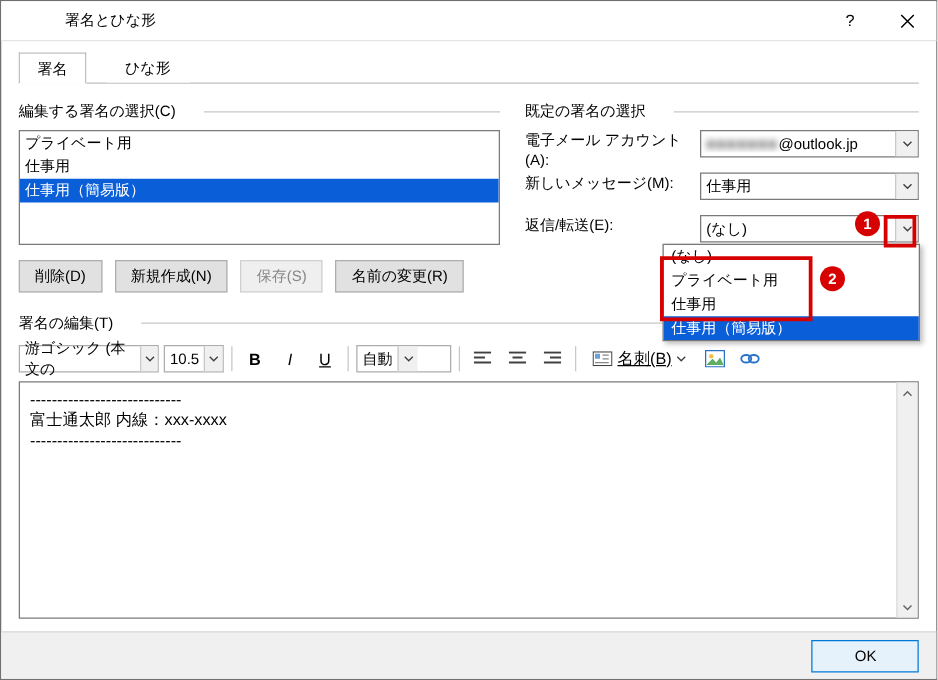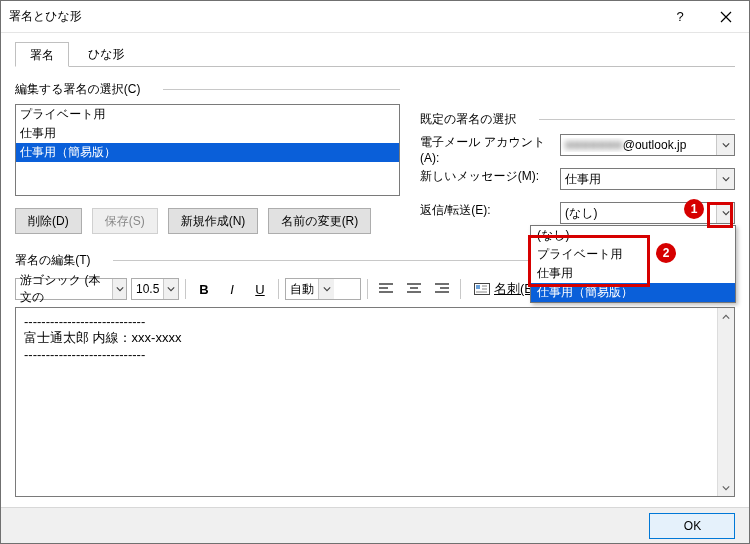--- a/index.html
+++ b/index.html
@@ -2,36 +2,36 @@
 <html><head>
 <meta charset="utf-8">
 <style>
   * { box-sizing: border-box; }
   html, body { margin:0; padding:0; }
   body { font-family: "Yu Gothic UI", "Meiryo", sans-serif; font-size:12px; color:#000; background:#fff; }
 
   .window { width:750px; height:544px; border:1px solid #707070; background:#fff; display:flex; flex-direction:column; }
 
   
-  .titlebar { height:32px; background:#fff; display:flex; align-items:center; border-bottom:1px solid #e5e5e5; }
+  .titlebar { height:32px; background:#fff; display:flex; align-items:center; border-bottom:1px solid #e5e5e5;padding-left:43px; }
   .titlebar .title { flex:1; padding-left:8px; font-size:12px; }
   .titlebar .tbtn { width:46px; height:32px; display:flex; align-items:center; justify-content:center; color:#000; font-size:13px; }
 
   .client { flex:1; padding:8px 14px 10px 14px; position:relative; }
 
   
   .tabs { display:flex; border-bottom:1px solid #c0c0c0; height:26px; }
-  .tab { padding:4px 14px; border:1px solid #c0c0c0; border-bottom:none; margin-right:4px; font-size:12px; background:#fff; position:relative; top:1px;}
+  .tab { padding:4px 14px; border:1px solid #c0c0c0; border-bottom:none; margin-right:16px; font-size:12px; background:#fff; position:relative; top:1px;}
   .tab.active { background:#fff; border-bottom:1px solid #fff;}
   .tab.inactive { border-color:transparent; top:0;}
 
   .panel { padding-top:14px; display:flex; gap:20px; }
 
   .colL { width:385px; }
-  .colR { flex:1; position:relative;margin-top:30px; }
+  .colR { flex:1; position:relative; }
   .gl-line { display:flex; align-items:center; gap:22px; margin-bottom:6px;text-align:center;}
   .gl-line .lbl { white-space:nowrap; }
   .gl-line .hr { flex:1; height:1px; background:#c8c8c8; }
 
   .listbox { border:1px solid #7a7a7a; height:92px; overflow:auto; background:#fff; font-size:12px; }
   .listbox .item { padding:1px 4px; }
   .listbox .item.sel { background:#0a5fd9; color:#fff; }
 
   .btnrow { display:flex; gap:10px; margin-top:12px; }
   .btn { border:1px solid #adadad; background:#e1e1e1; height:26px; padding:0 12px; display:inline-flex; align-items:center; justify-content:center; font-size:12px; }
@@ -109,25 +109,25 @@
         </div>
         <div class="listbox">
           <div class="item">プライベート用</div>
           <div class="item">仕事用</div>
           <div class="item sel">仕事用（簡易版）</div>
         </div>
         <div class="btnrow">
           <button class="btn">
               <span>削除(D)</span>
             </button>
+          <button class="btn">
+              <span>新規作成(N)</span>
+            </button>
           <button class="btn" disabled="">
               <span>保存(S)</span>
-            </button>
-          <button class="btn">
-              <span>新規作成(N)</span>
             </button>
           <button class="btn">
               <span>名前の変更(R)</span>
             </button>
         </div>
       </div>
 
       <div class="colR">
         <div class="gl-line">
           <span class="lbl">既定の署名の選択</span>

